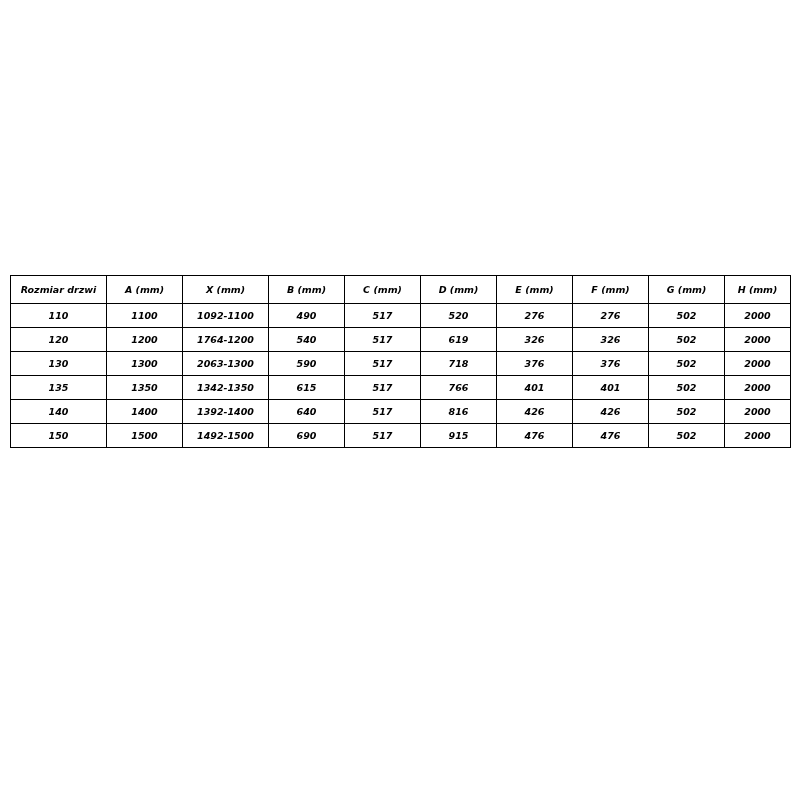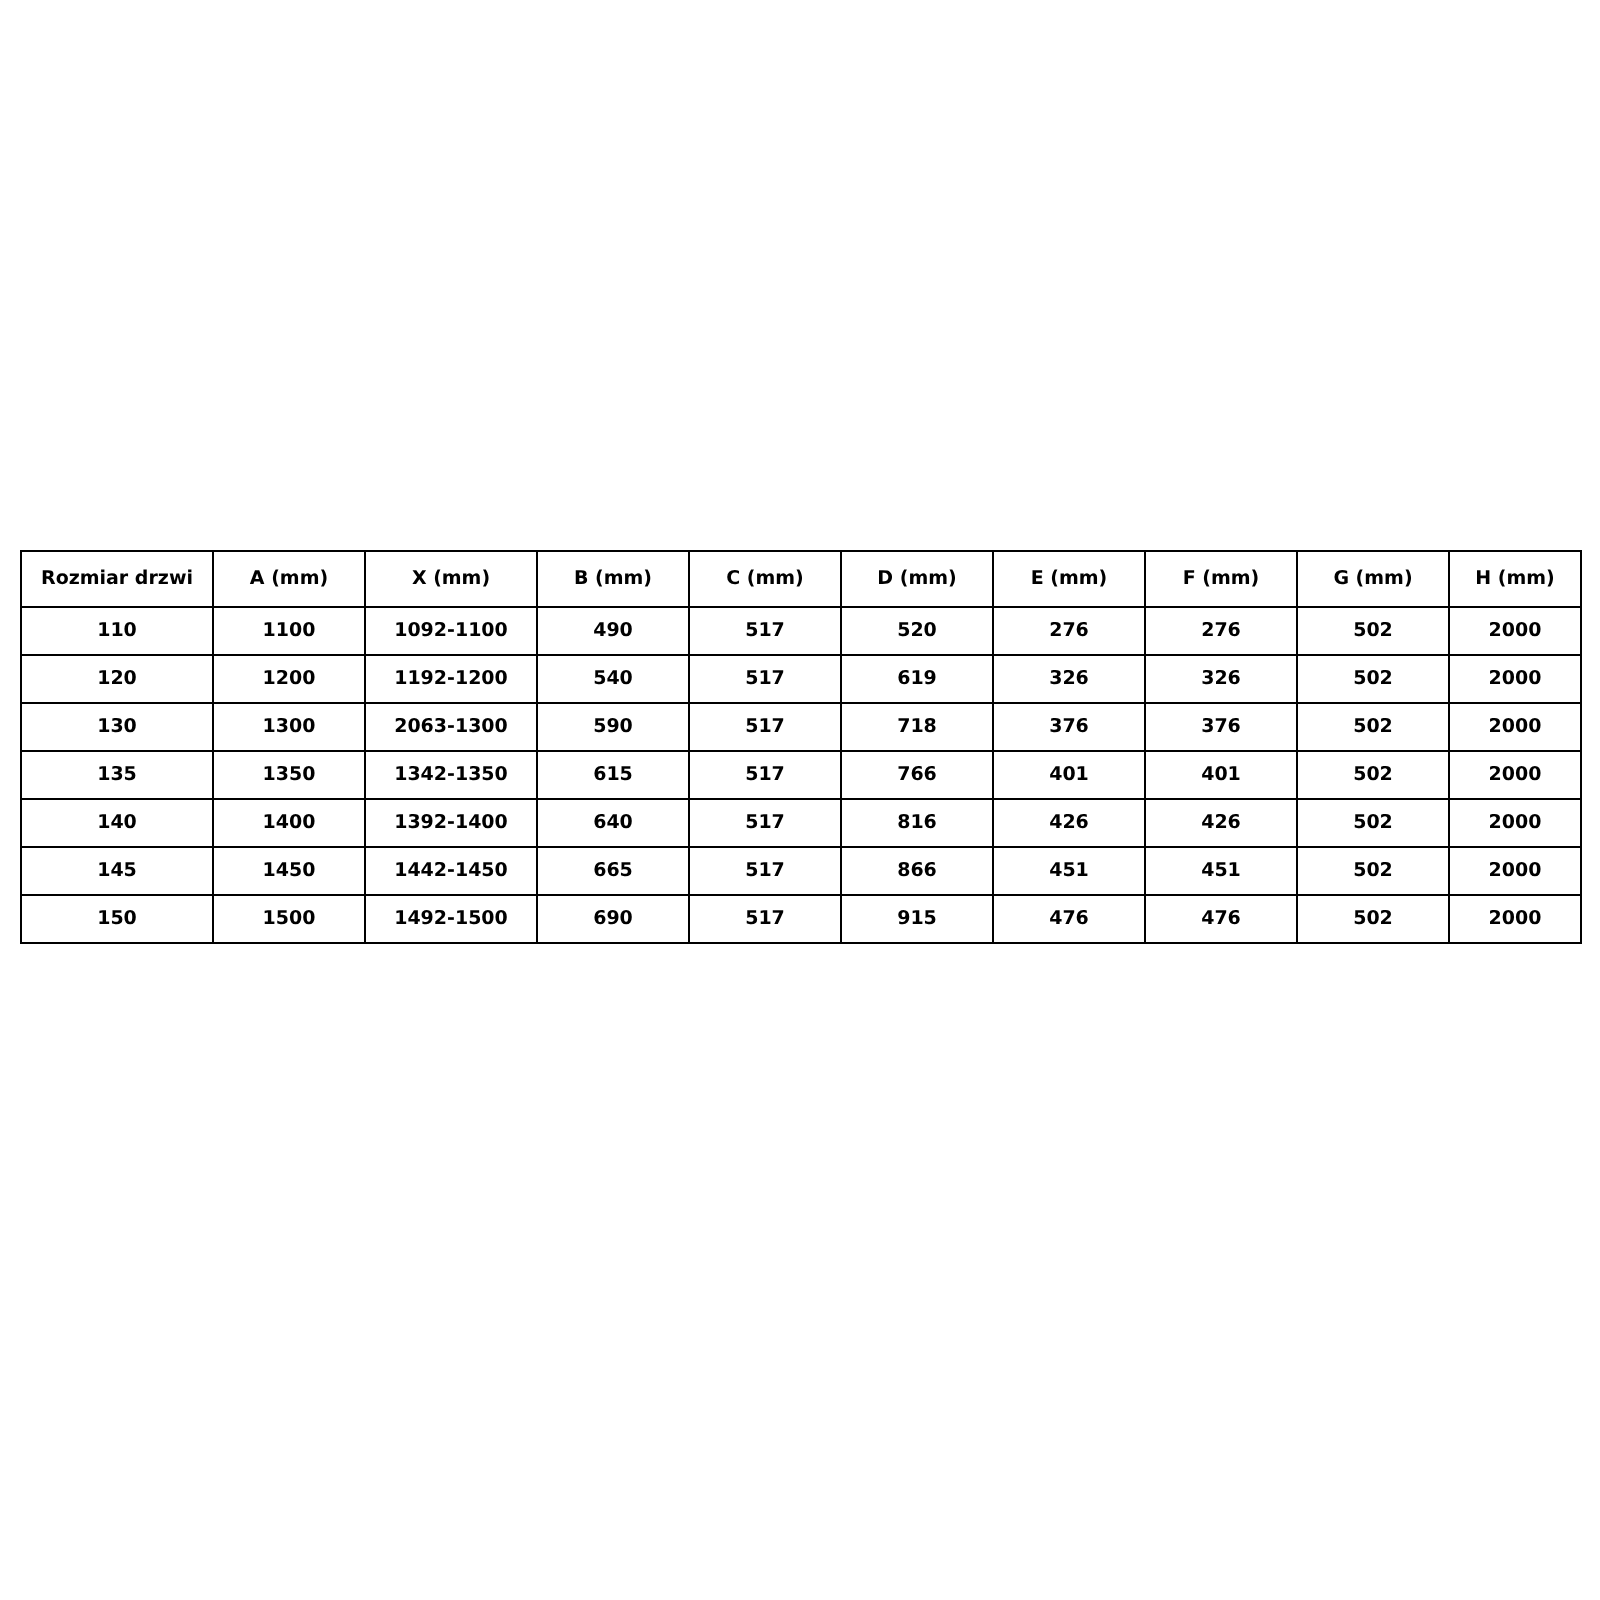--- a/index.html
+++ b/index.html
@@ -23,20 +23,21 @@
   .table-wrap {
     position: absolute;
     left: 10px;
     top: 275px;
     width: 780px;
   }
   table.spec {
     border-collapse: collapse;
     width: 780px;
     table-layout: fixed;
+    font-style: italic;
   }
   table.spec th,
   table.spec td {
     border: 1px solid #000000;
     text-align: center;
     vertical-align: middle;
     color: #000000;
     font-size: 9.5px;
     font-weight: bold;
     height: 24px;
@@ -104,21 +105,21 @@
           <td>517</td>
           <td>520</td>
           <td>276</td>
           <td>276</td>
           <td>502</td>
           <td>2000</td>
         </tr>
         <tr>
           <td>120</td>
           <td>1200</td>
-          <td>1192-1200</td>
+          <td>1764-1200</td>
           <td>540</td>
           <td>517</td>
           <td>619</td>
           <td>326</td>
           <td>326</td>
           <td>502</td>
           <td>2000</td>
         </tr>
         <tr>
           <td>130</td>
@@ -150,32 +151,20 @@
           <td>1392-1400</td>
           <td>640</td>
           <td>517</td>
           <td>816</td>
           <td>426</td>
           <td>426</td>
           <td>502</td>
           <td>2000</td>
         </tr>
         <tr>
-          <td>145</td>
-          <td>1450</td>
-          <td>1442-1450</td>
-          <td>665</td>
-          <td>517</td>
-          <td>866</td>
-          <td>451</td>
-          <td>451</td>
-          <td>502</td>
-          <td>2000</td>
-        </tr>
-        <tr>
           <td>150</td>
           <td>1500</td>
           <td>1492-1500</td>
           <td>690</td>
           <td>517</td>
           <td>915</td>
           <td>476</td>
           <td>476</td>
           <td>502</td>
           <td>2000</td>

